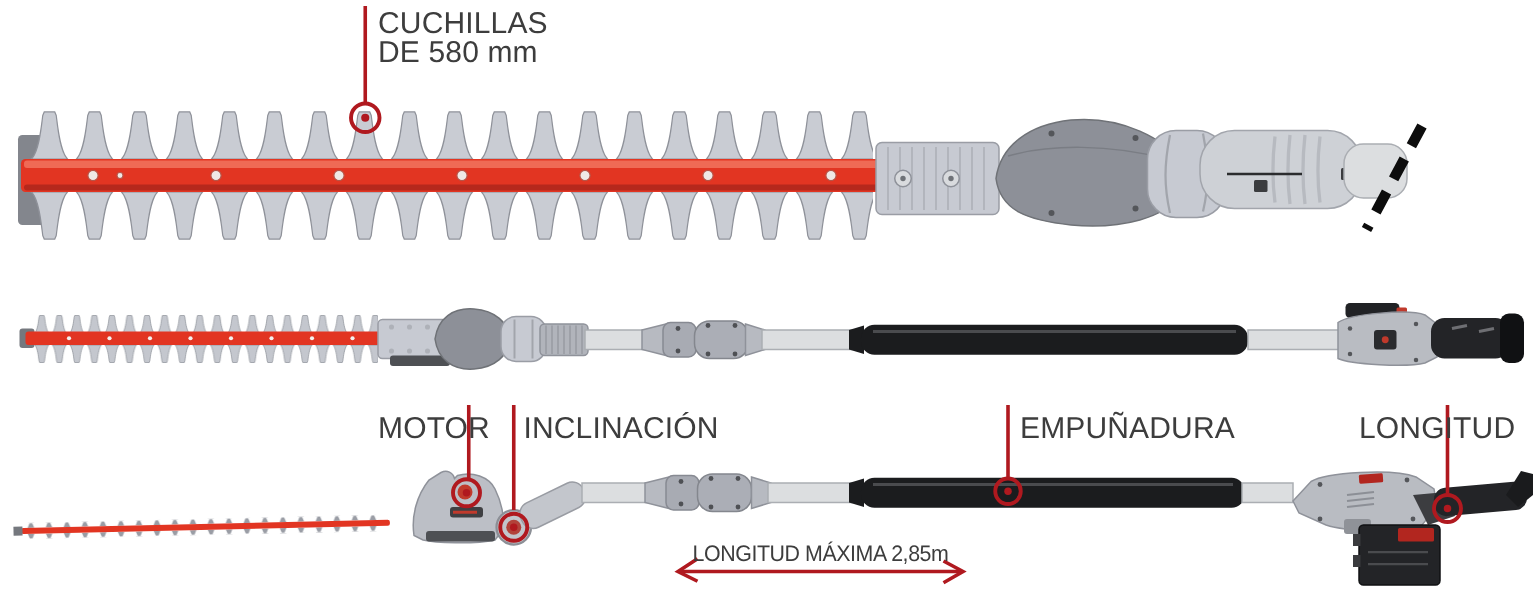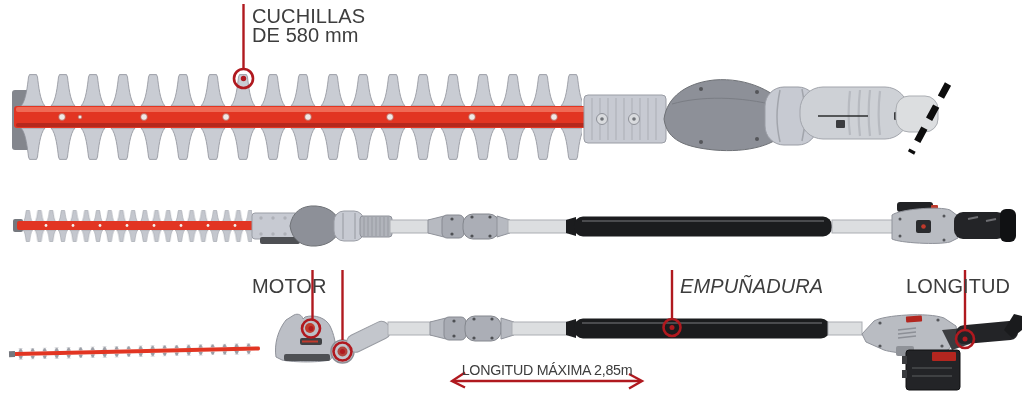--- a/index.html
+++ b/index.html
@@ -5,21 +5,21 @@
   html,body{margin:0;padding:0;background:#fff;}
   .stage{position:relative;width:1024px;height:407px;background:#fff;overflow:hidden;
          font-family:"Liberation Sans",sans-serif;}
   .stage svg{position:absolute;left:0;top:0;}
   .callout{position:absolute;font-size:20px;line-height:19px;color:var(--label-text,#3d3d3d);
            letter-spacing:0.1px;white-space:nowrap;}
   .callout span{display:block;}
   .co-cuchillas{left:252px;top:7px;}
   .co-motor{left:240px;top:277px;margin-left:12px;}
   .co-selector{left:349px;top:277px;}
-  .co-empunadura{left:680px;top:277px;font-style:italic;}
+  .co-empunadura{left:680px;top:277px;}
   .co-gatillo{left:906px;top:277px;}
   .co-longitud{left:447px;top:360px;width:200px;text-align:center;font-size:15px;
                letter-spacing:-0.3px;transform:scaleX(.95);transform-origin:center;}
   
   .tooth{fill:#c9ccd3;stroke:#8e9199;stroke-width:.8;}
   .tooth-sm{fill:#c4c7ce;stroke:#8e9199;stroke-width:.5;}
   .tick{fill:#9a9da5;}
   .bar{fill:var(--blade-red,#e23522);}
   .bar-hi{fill:#ef6a55;}
   .bar-lo{fill:#b5281c;}
@@ -326,20 +326,21 @@
 <div class="callout co-cuchillas">
   <span>CUCHILLAS</span>
   <span>DE 580 mm</span>
 </div>
 
 <div class="callout co-motor">
   <span>MOTOR</span>
 </div>
 
 <div class="callout co-selector">
+  <span>INCLINACIÓN</span>
 </div>
 
 <div class="callout co-empunadura">
   <span>EMPUÑADURA</span>
 </div>
 
 <div class="callout co-gatillo">
   <span>LONGITUD</span>
 </div>
 

